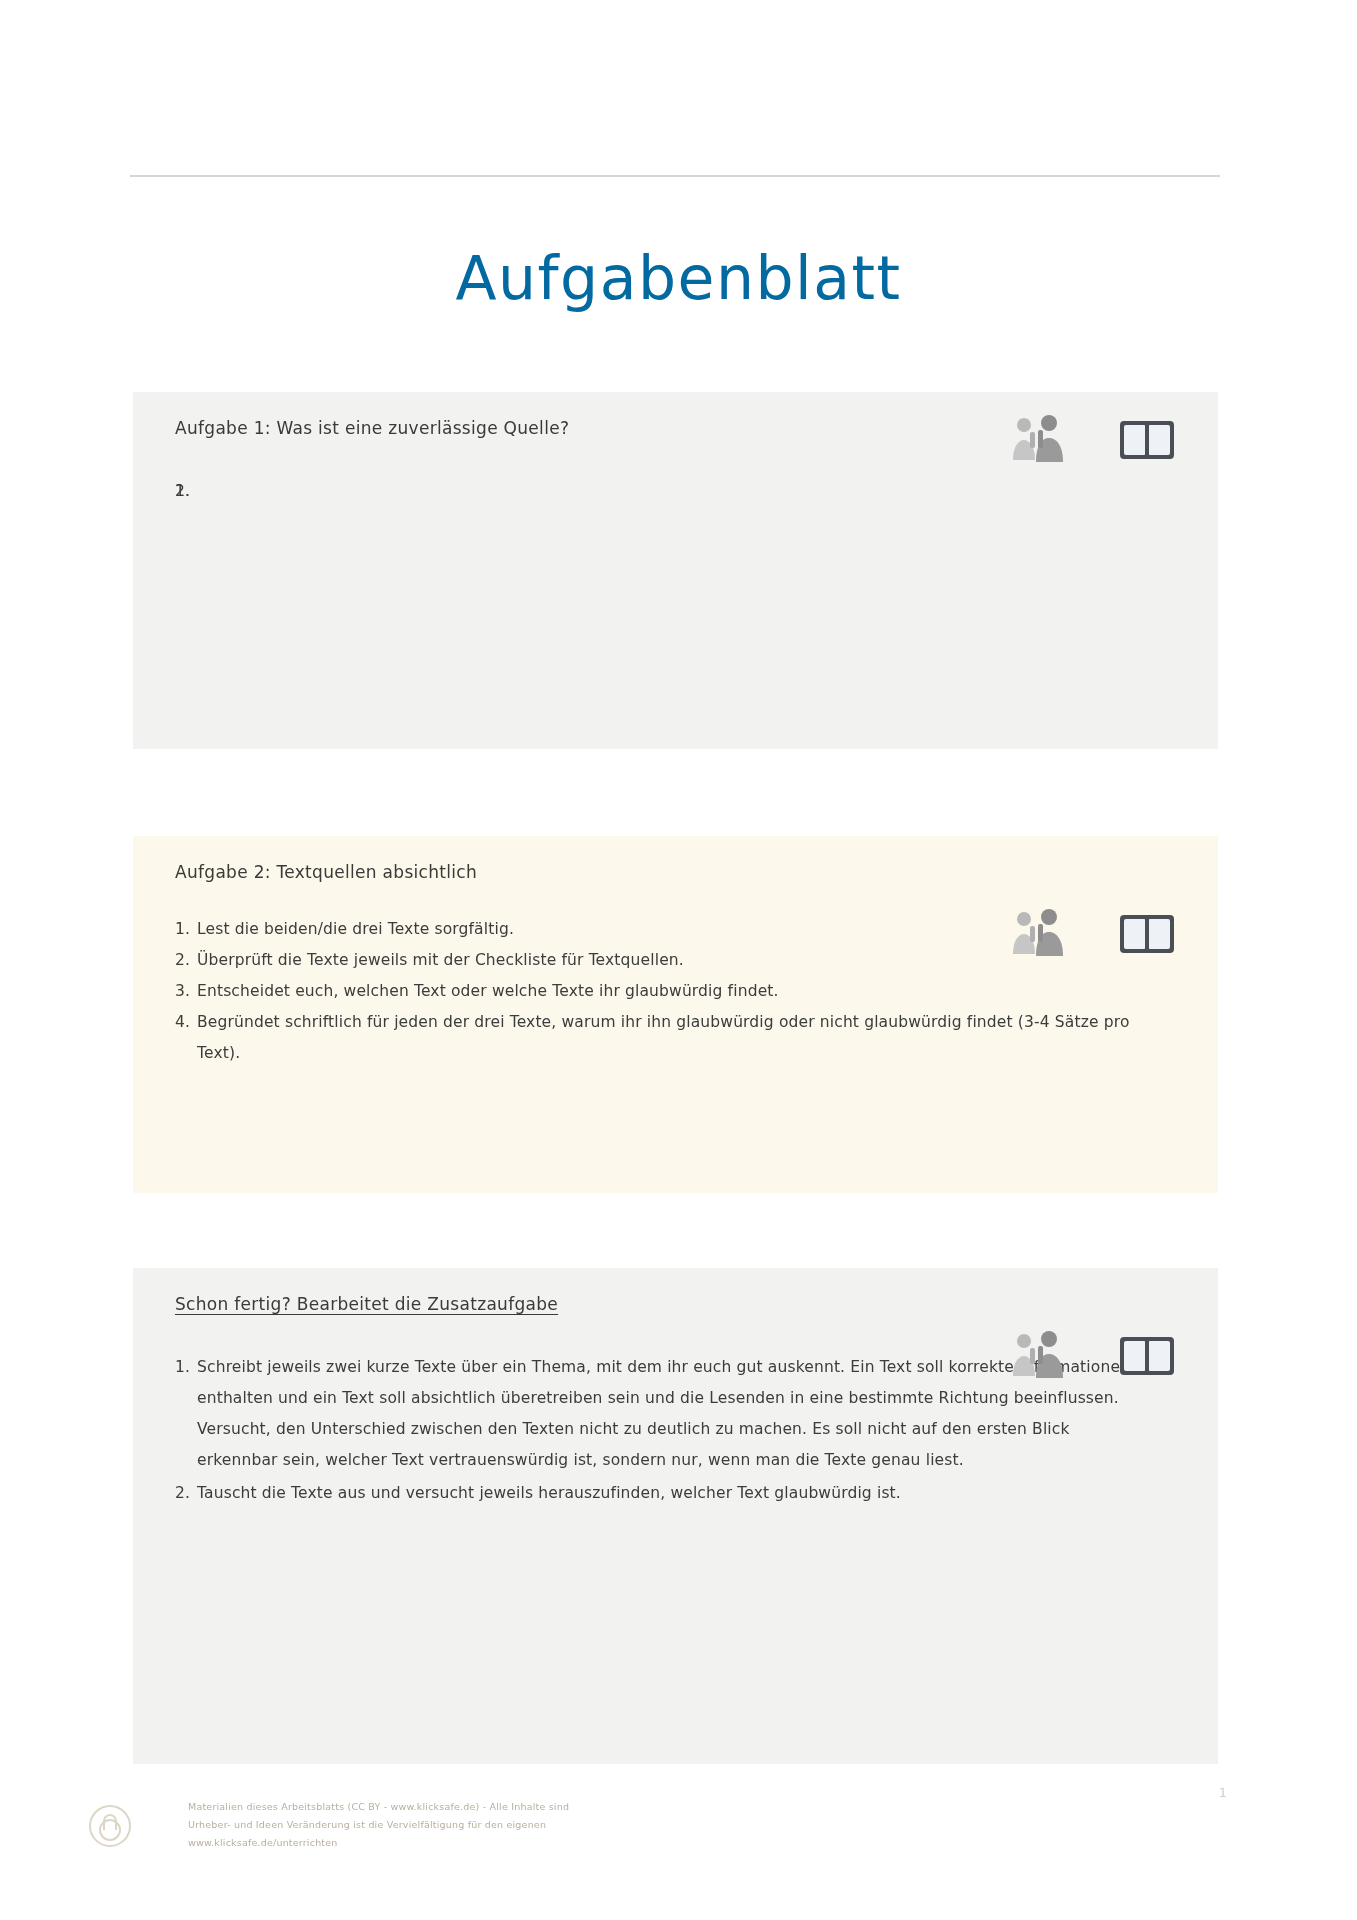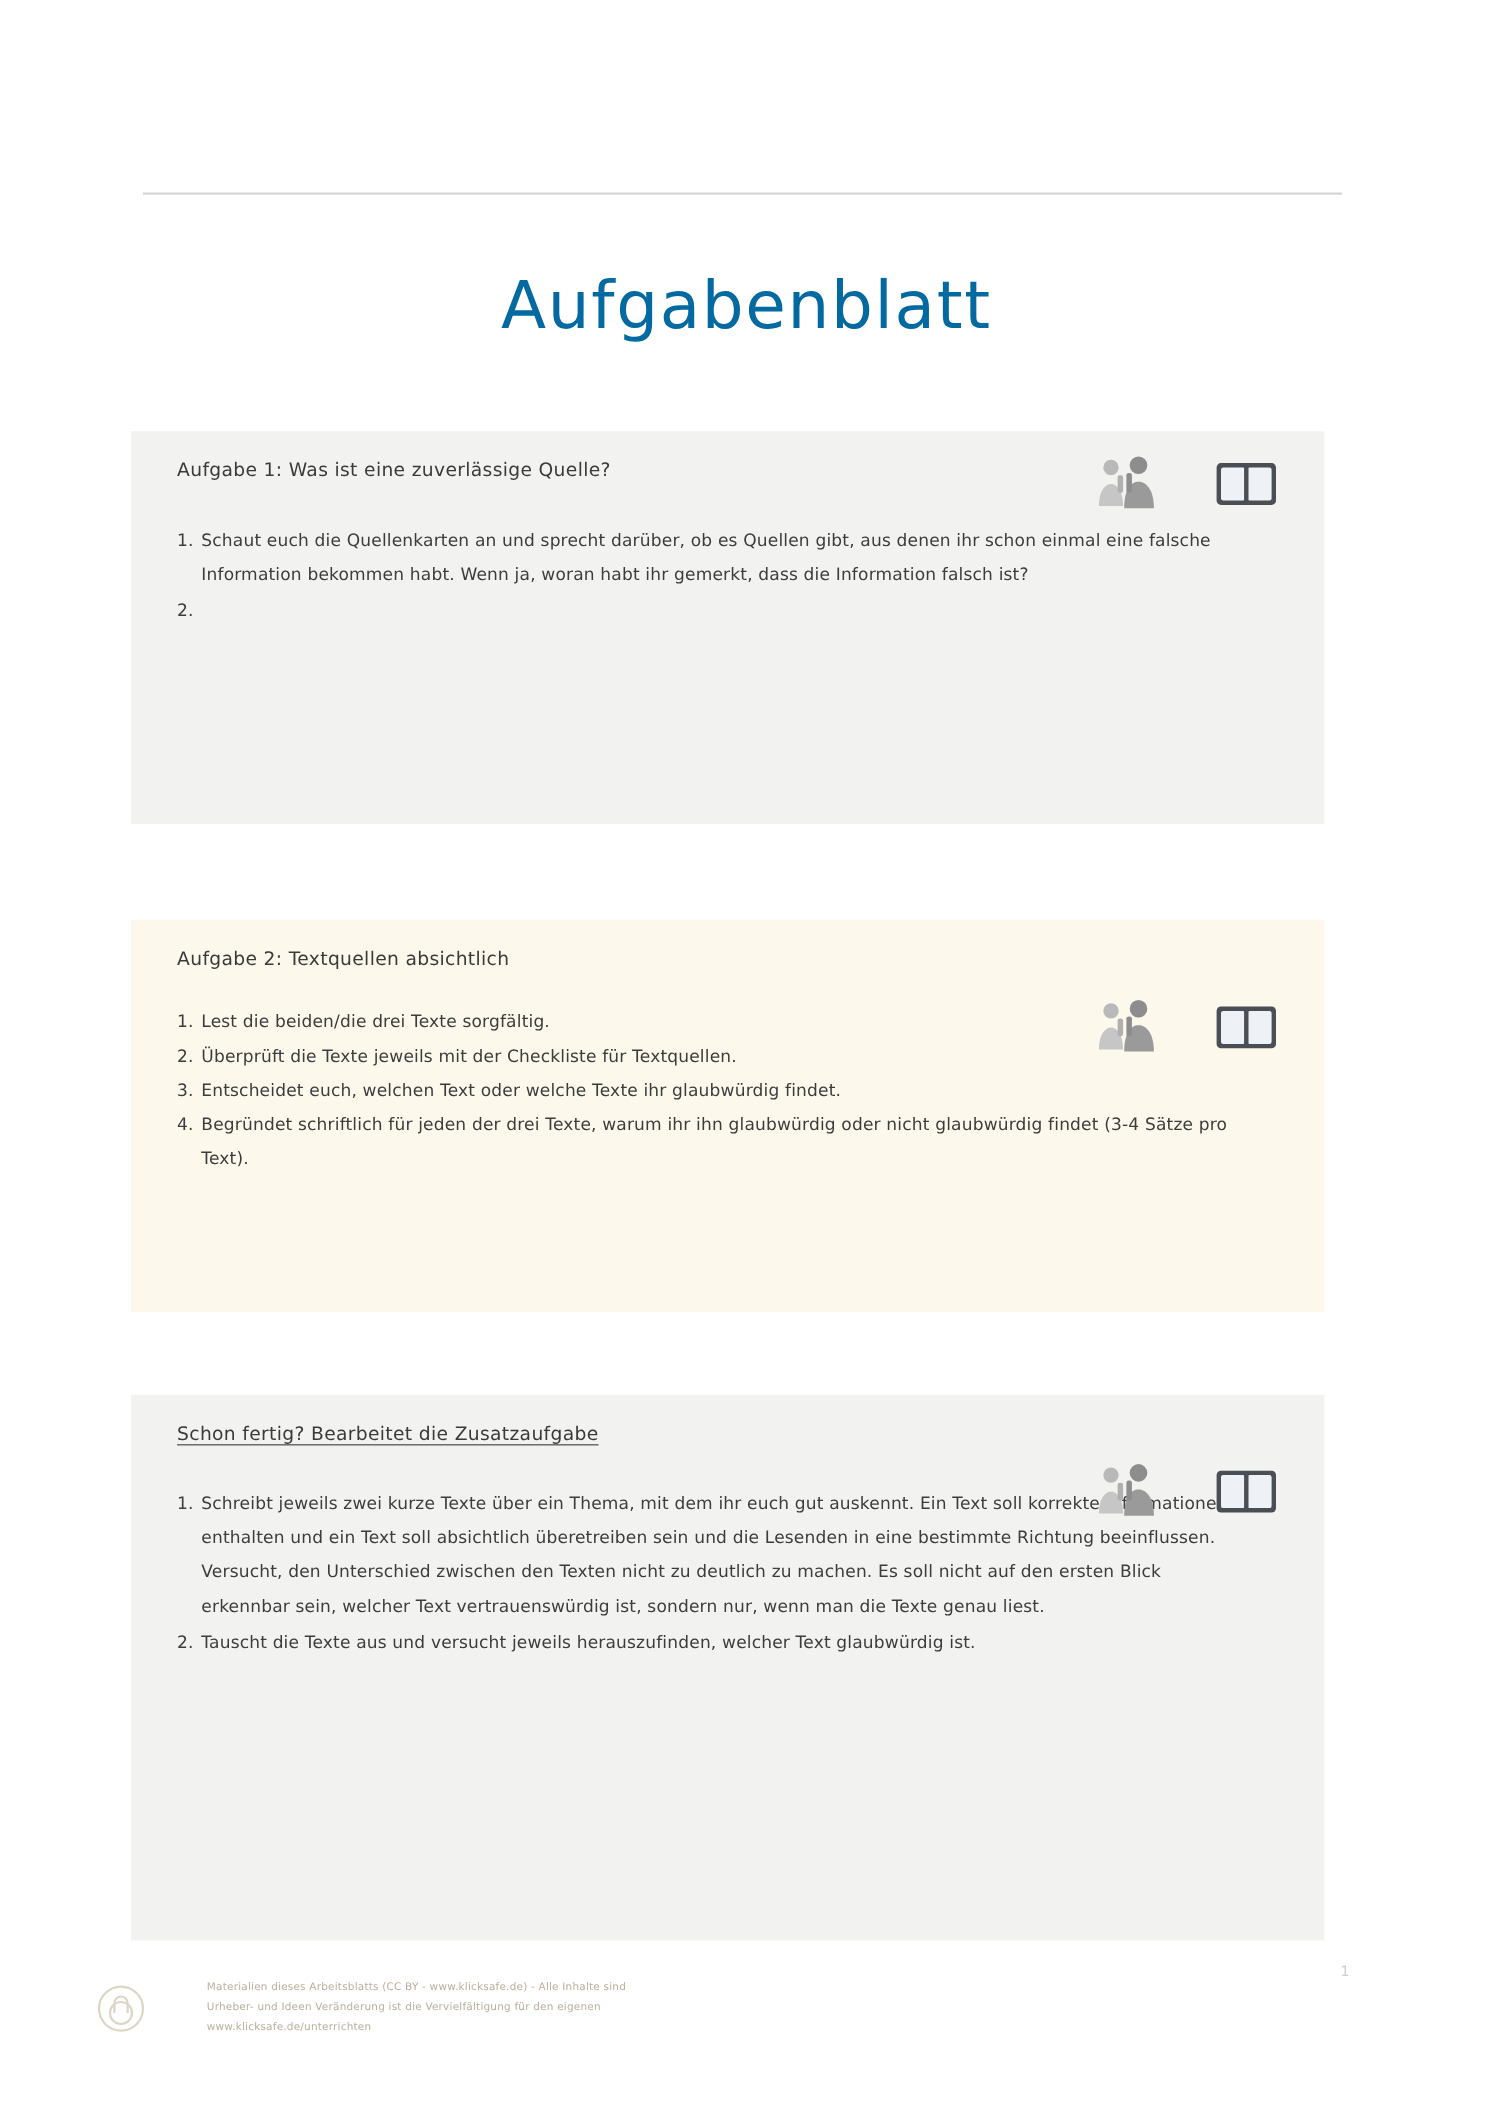--- a/index.html
+++ b/index.html
@@ -61,21 +61,21 @@
     font-size: 60px;
     color: #0369a1;
     font-family: "DejaVu Sans", sans-serif;
     font-weight: 400;
     letter-spacing: 1.5px;
   }
 
   
   .task {
     position: absolute;
-    left: 119px;
+    left: 133px;
     width: 1085px;
     box-sizing: border-box;
     padding: 26px 42px 30px 42px;
   }
   .task.grey { background: #f2f2f0; }
   .task.cream { background: #fdf8ec; }
 
   #task-1 { top: 392px; height: 357px; }
   #task-2 { top: 836px; height: 357px; }
   #task-3 { top: 1268px; height: 496px; }
@@ -167,21 +167,20 @@
 
   <div class="name-rule"></div>
 
   <div class="doc-title">Aufgabenblatt</div>
 
   <div class="task grey" id="task-1">
     <div class="task-heading">Aufgabe 1: Was ist eine zuverlässige Quelle?</div>
     <ul class="task-list">
       <li>
         <span class="num">1.</span>
-        <span>Schaut euch die Quellenkarten an und sprecht darüber, ob es Quellen gibt, aus denen ihr schon einmal eine falsche Information bekommen habt. Wenn ja, woran habt ihr gemerkt, dass die Information falsch ist?</span>
       </li>
       <li>
         <span class="num">2.</span>
       </li>
     </ul>
     <div class="icon-group" id="icons-1">
       <svg class="icon-partner" viewBox="0 0 62 52">
         <circle cx="16" cy="11" r="7" fill="#b9b9b9"></circle>
         <path d="M5 46 C5 32 11 26 16 26 C21 26 27 32 27 46 Z" fill="#c6c6c6"></path>
         <circle cx="41" cy="9" r="8" fill="#8d8d8d"></circle>

